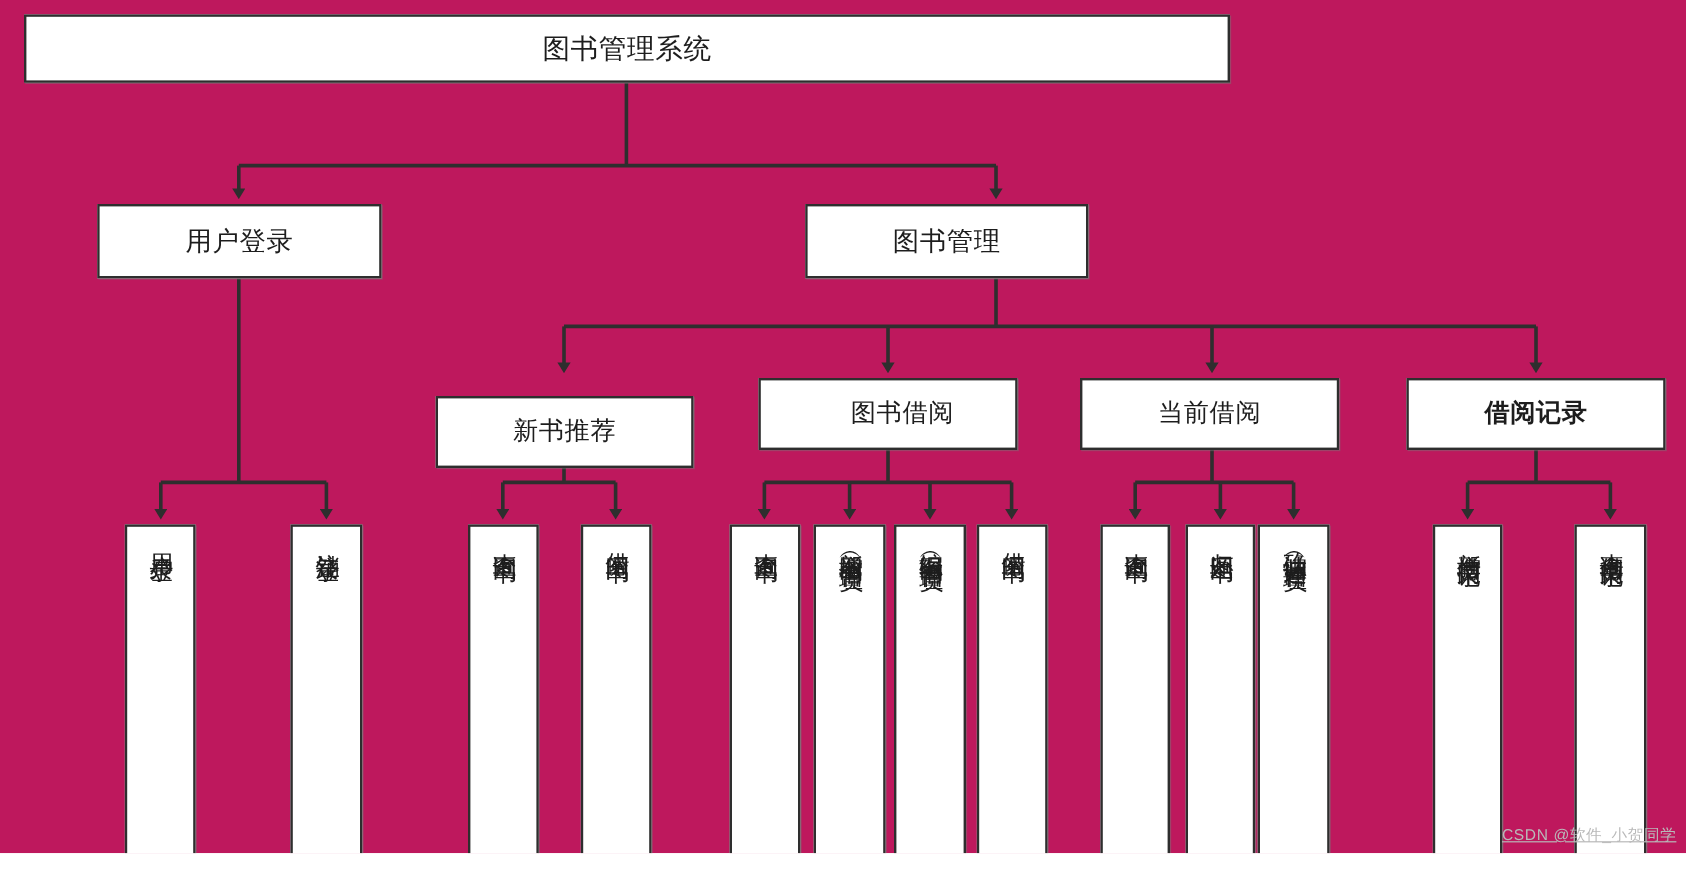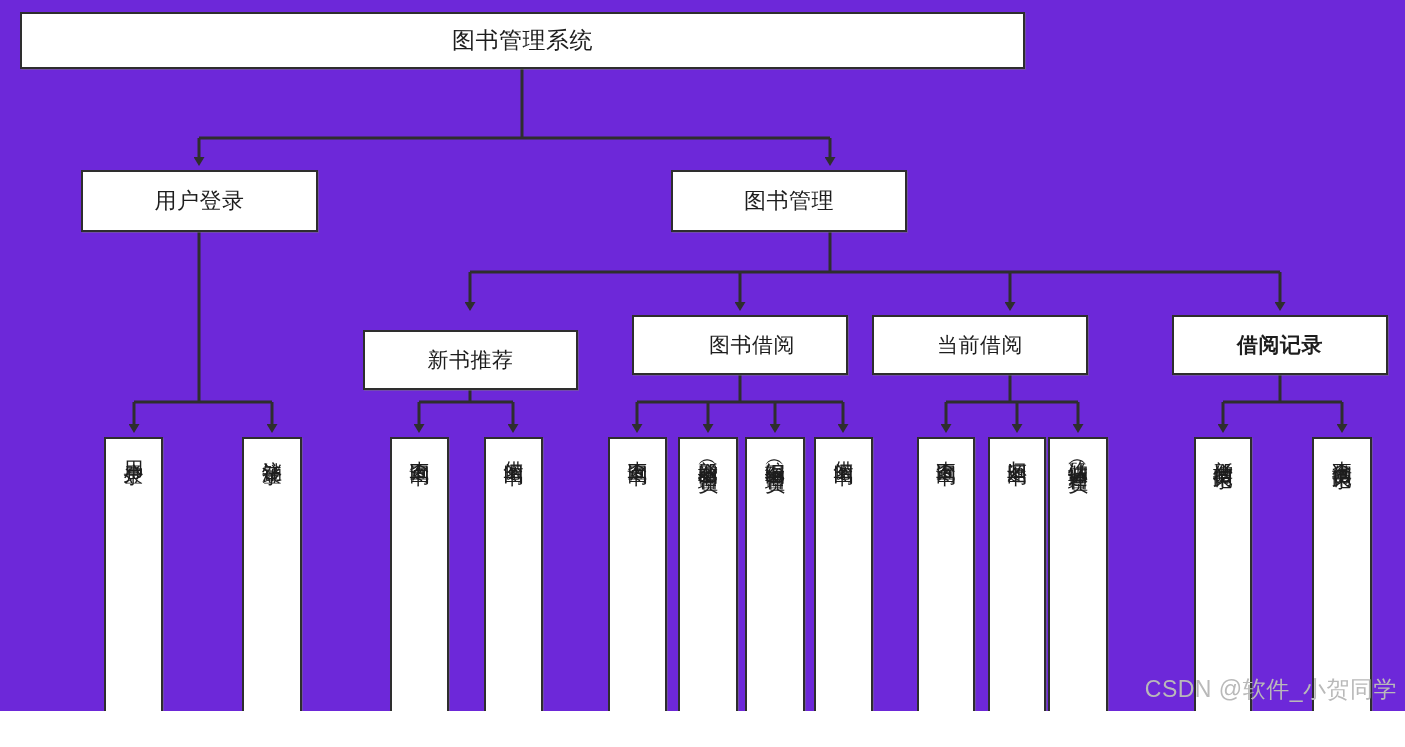--- a/index.html
+++ b/index.html
@@ -7,21 +7,21 @@
     padding: 0;
     background: #ffffff;
   }
   body {
     font-family: "Liberation Sans", "DejaVu Sans", sans-serif;
   }
   #canvas {
     position: relative;
     width: 1405px;
     height: 711px;
-    background: #6d28d9;
+    background: #be185d;
     overflow: hidden;
   }
   #edges {
     position: absolute;
     left: 0;
     top: 0;
     width: 1405px;
     height: 747px;
     pointer-events: none;
   }
@@ -56,24 +56,25 @@
     font-size: 20px;
     line-height: 1.06;
     letter-spacing: 2px;
     white-space: nowrap;
     transform: none;
   }
   .watermark {
     position: absolute;
     right: 8px;
     bottom: 6px;
-    font-size: 23px;
+    font-size: 13px;
     color: #b9b9b9;
     white-space: nowrap;
     letter-spacing: 0.5px;
+    text-decoration: underline;
   }
 </style>
 </head>
 <body>
 
 <div id="canvas">
 
   <svg id="edges" viewBox="0 0 1405 747">
     <defs>
       <marker id="arrow" markerWidth="9" markerHeight="11" refX="1" refY="5.5" orient="auto" markerUnits="userSpaceOnUse">
@@ -134,21 +135,21 @@
   <div class="node level2" style="left:671px; top:170px; width:236px; height:62px;">
     <span class="label">图书管理</span>
   </div>
 
   <div class="node level3" style="left:363px; top:330px; width:215px; height:60px;">
     <span class="label">新书推荐</span>
   </div>
   <div class="node level3" style="left:632px; top:315px; width:216px; height:60px;padding-left:24px;">
     <span class="label">图书借阅</span>
   </div>
-  <div class="node level3" style="left:872px; top:315px; width:216px; height:60px;">
+  <div class="node level3" style="left:900px; top:315px; width:216px; height:60px;">
     <span class="label">当前借阅</span>
   </div>
   <div class="node level3" style="left:1172px; top:315px; width:216px; height:60px;font-weight:bold;">
     <span class="label">借阅记录</span>
   </div>
 
   <div class="node leaf" style="left:104px; top:437px; width:59px; height:296px;">
     <span class="label">用户登录</span>
   </div>
   <div class="node leaf" style="left:242px; top:437px; width:60px; height:296px;">

